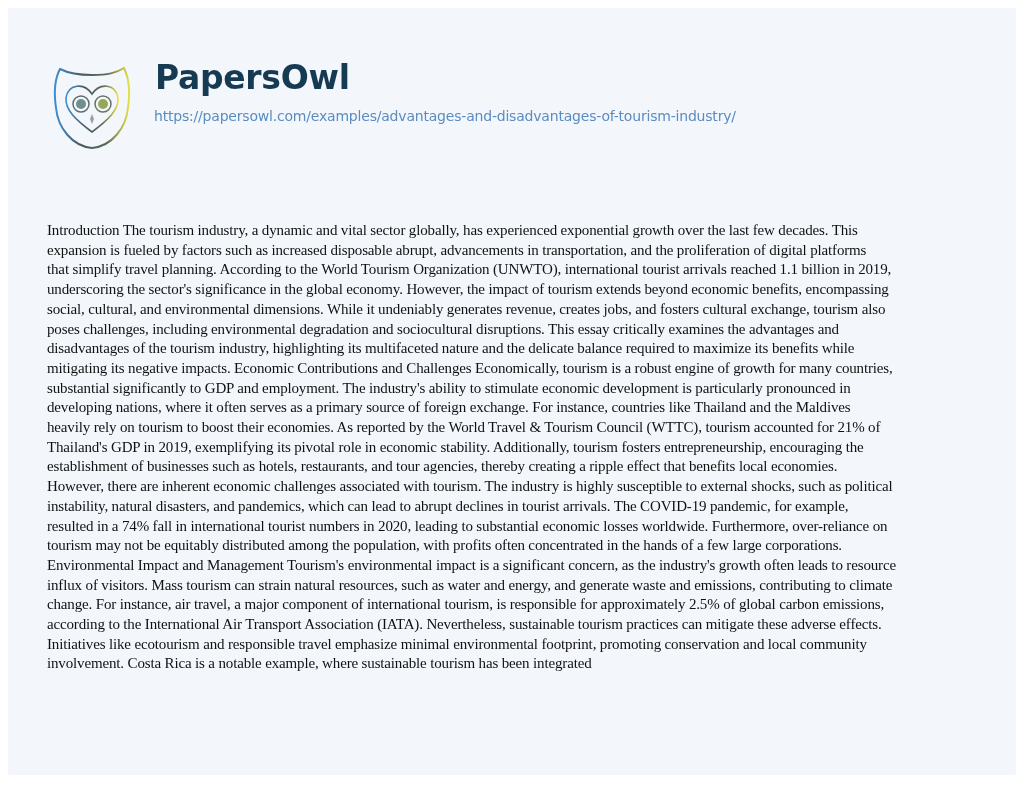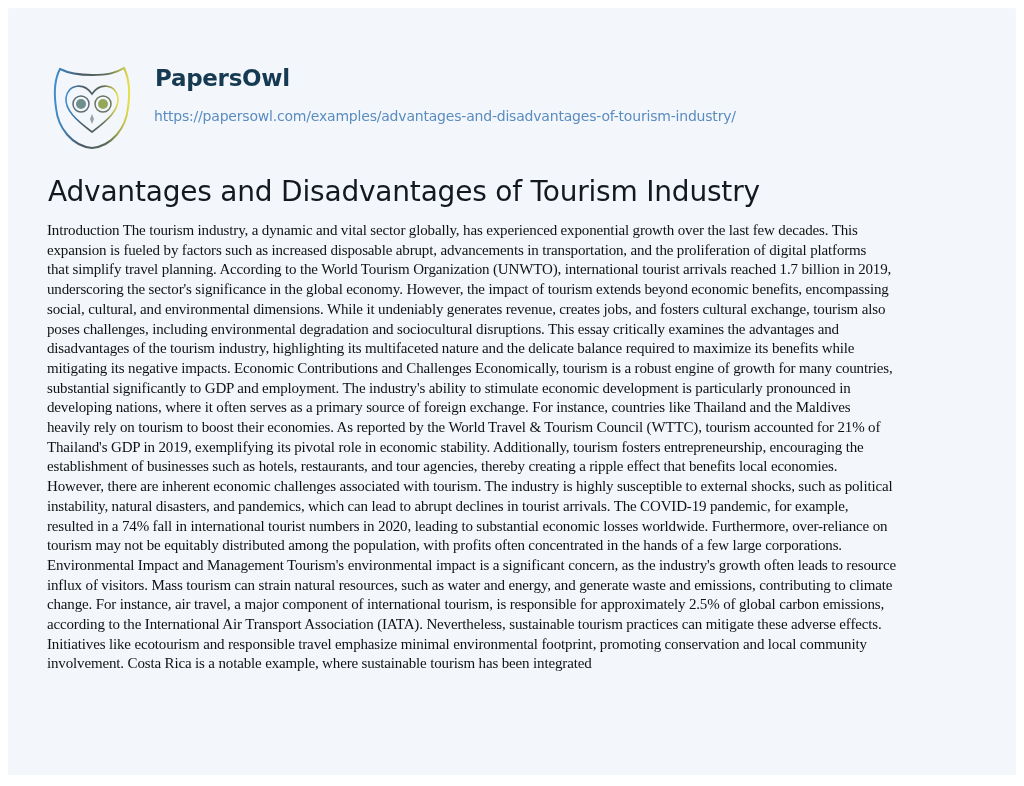--- a/index.html
+++ b/index.html
@@ -32,21 +32,21 @@
       top: 58px;
       width: 84px;
       height: 84px;
     }
     .brand-name {
       position: absolute;
       left: 147px;
       top: 52px;
       font-family: "DejaVu Sans", sans-serif;
       font-weight: bold;
-      font-size: 23px;
+      font-size: 33px;
       color: #163a52;
       letter-spacing: -0.3px;
       white-space: nowrap;
       line-height: 36px;
     }
     .brand-url {
       position: absolute;
       left: 146px;
       top: 97px;
       font-family: "DejaVu Sans", sans-serif;
@@ -111,26 +111,25 @@
         <circle cx="53" cy="38" r="8" fill="none" stroke="#6a7460" stroke-width="1.5"></circle>
         <circle cx="53" cy="38" r="5" fill="#95a85a"></circle>
 
         <path d="M42 48 L40 53 L42 58 L44 53 Z" fill="#9aa0a4"></path>
       </svg>
     </div>
     <div class="brand-name">PapersOwl</div>
     <div class="brand-url">https://papersowl.com/examples/advantages-and-disadvantages-of-tourism-industry/</div>
   </div>
 
-  <h1 class="title">Advantages and Disadvantages of Tourism Industry</h1>
 
   <div class="body-text">
     <span class="body-line">Introduction The tourism industry, a dynamic and vital sector globally, has experienced exponential growth over the last few decades. This</span>
     <span class="body-line">expansion is fueled by factors such as increased disposable abrupt, advancements in transportation, and the proliferation of digital platforms</span>
-    <span class="body-line">that simplify travel planning. According to the World Tourism Organization (UNWTO), international tourist arrivals reached 1.7 billion in 2019,</span>
+    <span class="body-line">that simplify travel planning. According to the World Tourism Organization (UNWTO), international tourist arrivals reached 1.1 billion in 2019,</span>
     <span class="body-line">underscoring the sector's significance in the global economy. However, the impact of tourism extends beyond economic benefits, encompassing</span>
     <span class="body-line">social, cultural, and environmental dimensions. While it undeniably generates revenue, creates jobs, and fosters cultural exchange, tourism also</span>
     <span class="body-line">poses challenges, including environmental degradation and sociocultural disruptions. This essay critically examines the advantages and</span>
     <span class="body-line">disadvantages of the tourism industry, highlighting its multifaceted nature and the delicate balance required to maximize its benefits while</span>
     <span class="body-line">mitigating its negative impacts. Economic Contributions and Challenges Economically, tourism is a robust engine of growth for many countries,</span>
     <span class="body-line">substantial significantly to GDP and employment. The industry's ability to stimulate economic development is particularly pronounced in</span>
     <span class="body-line">developing nations, where it often serves as a primary source of foreign exchange. For instance, countries like Thailand and the Maldives</span>
     <span class="body-line">heavily rely on tourism to boost their economies. As reported by the World Travel &amp; Tourism Council (WTTC), tourism accounted for 21% of</span>
     <span class="body-line">Thailand's GDP in 2019, exemplifying its pivotal role in economic stability. Additionally, tourism fosters entrepreneurship, encouraging the</span>
     <span class="body-line">establishment of businesses such as hotels, restaurants, and tour agencies, thereby creating a ripple effect that benefits local economies.</span>

